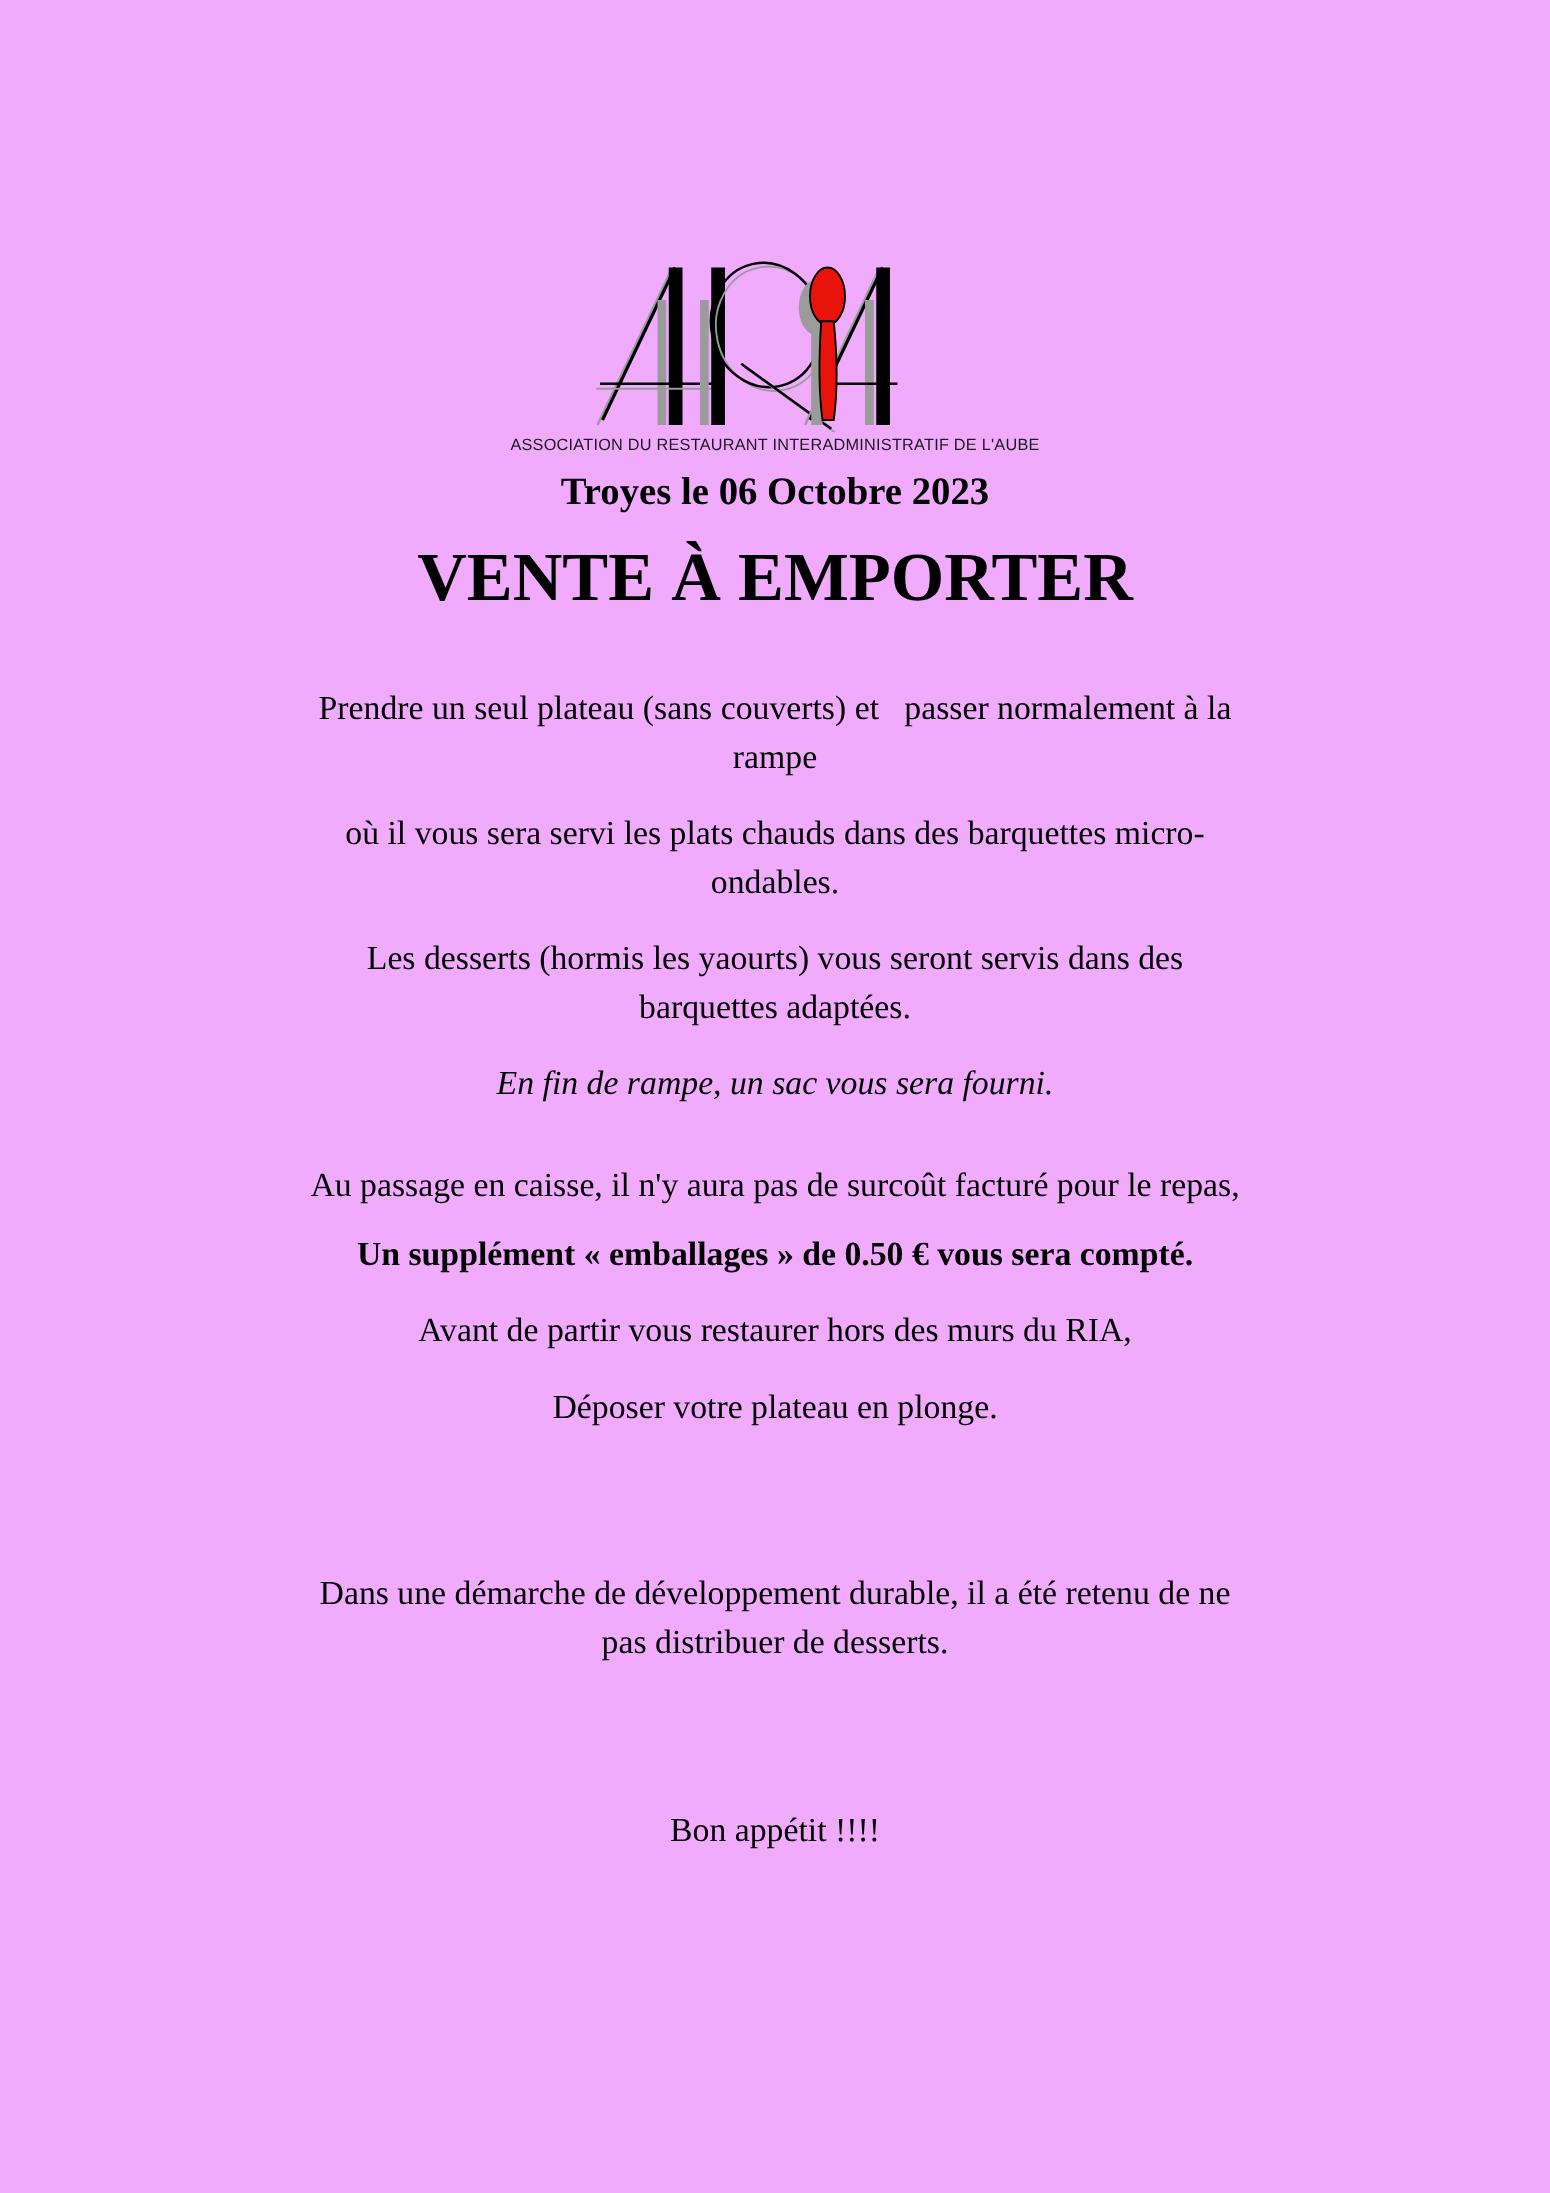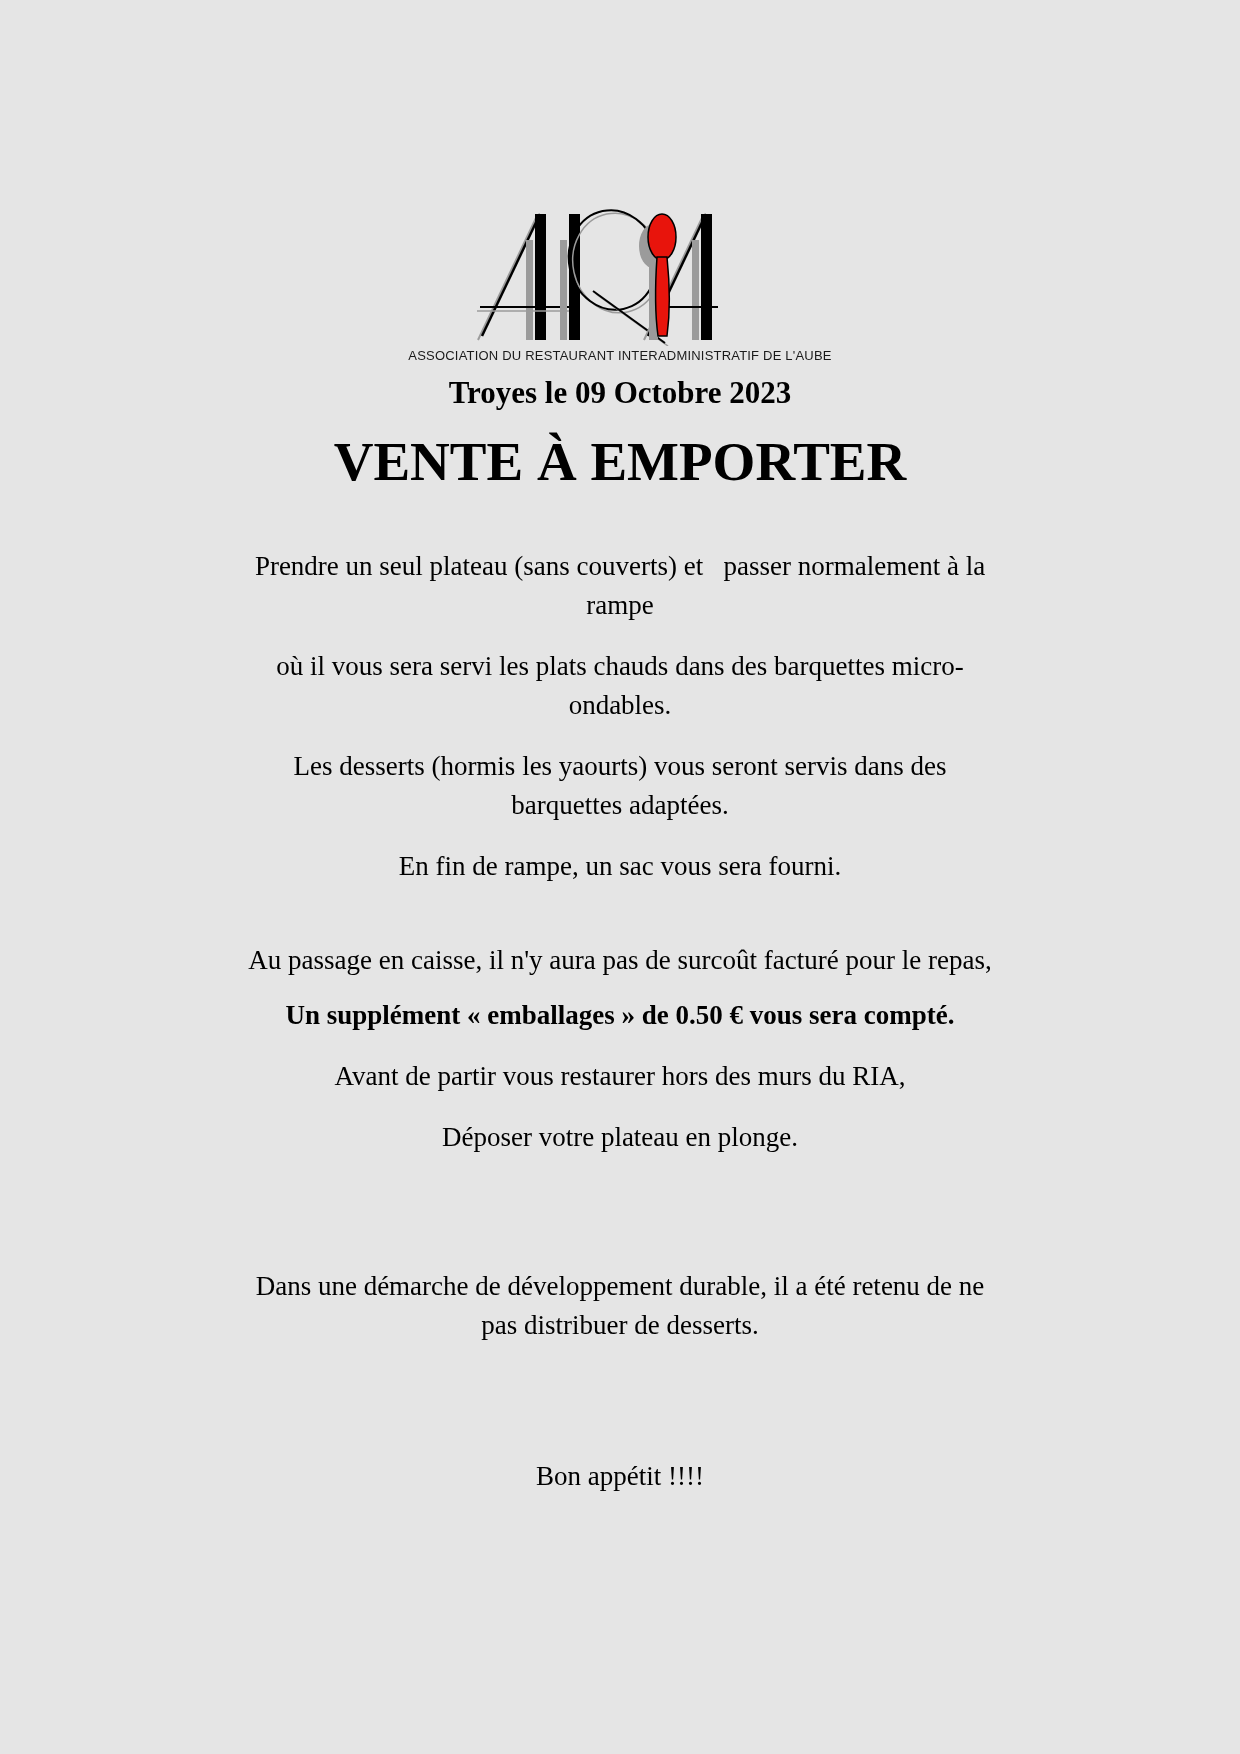--- a/index.html
+++ b/index.html
@@ -5,21 +5,21 @@
   html, body {
     margin: 0;
     padding: 0;
     background: #ffffff;
   }
   .page {
     position: relative;
     width: 1240px;
     height: 1754px;
     margin: 0 auto;
-    background: #e5e5e5;
+    background: #f0abfc;
     color: #000000;
     font-family: "Liberation Serif", serif;
     overflow: hidden;
   }
   .logo-block {
     padding-top: 206px;
     text-align: center;
   }
   .logo-art {
     width: 270px;
@@ -55,21 +55,22 @@
     padding: 0 64px;
     text-align: center;
   }
   .para {
     margin: 22px 0;
     font-size: 27px;
     line-height: 39px;
     white-space: pre-wrap;
   }
   .para-gap-after {
-    margin-bottom: 55px;
+    margin-bottom: 43px;
+    font-style: italic;
   }
   .para-no-gap-after {
     margin-bottom: 16px;
   }
   .para-bold {
     margin-top: 0;
     font-weight: bold;
   }
   .para-big-gap {
     margin-top: 110px;
@@ -117,21 +118,21 @@
           <ellipse cx="203" cy="40" rx="14" ry="22" fill="#9b9b9b"></ellipse>
           <rect x="199" y="58" width="9" height="76" fill="#9b9b9b"></rect>
           <ellipse cx="212" cy="31" rx="14" ry="23" fill="#e8140c" stroke="#000000" stroke-width="1.5"></ellipse>
           <path d="M207,51 C205,80 205,108 208,130 L217,130 C220,108 220,80 217,51 Z" fill="#e8140c" stroke="#000000" stroke-width="1.5"></path>
         </g>
       </svg>
     </div>
     <div class="logo-caption">ASSOCIATION DU RESTAURANT INTERADMINISTRATIF DE L'AUBE</div>
   </div>
 
-  <div class="date-line">Troyes le 09 Octobre 2023</div>
+  <div class="date-line">Troyes le 06 Octobre 2023</div>
 
   <h1 class="doc-title" style="margin-bottom:0;">VENTE À EMPORTER</h1>
 
   <div class="content">
     <p class="para">Prendre un seul plateau (sans couverts) et   passer normalement à la
 rampe</p>
     <p class="para">où il vous sera servi les plats chauds dans des barquettes micro-
 ondables.</p>
     <p class="para">Les desserts (hormis les yaourts) vous seront servis dans des
 barquettes adaptées.</p>

